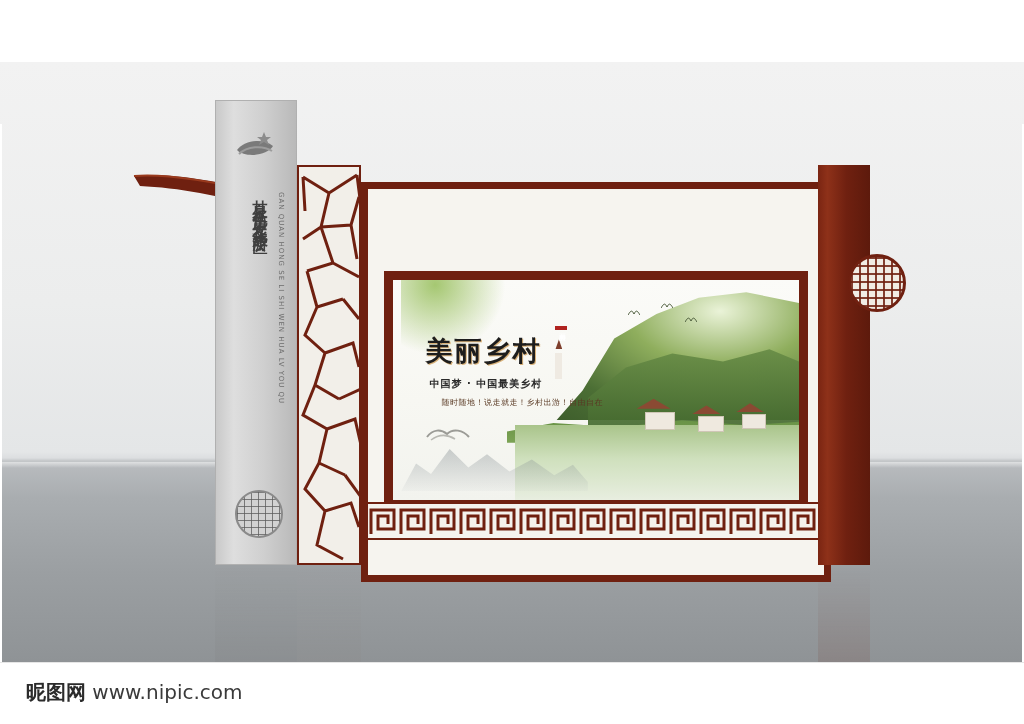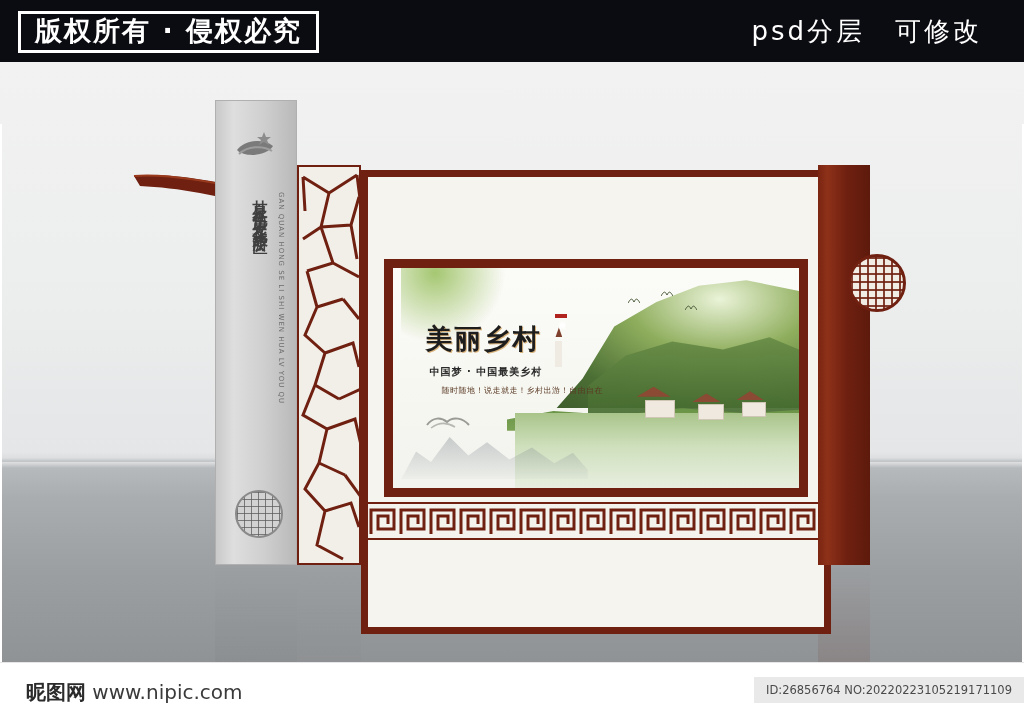--- a/index.html
+++ b/index.html
@@ -96,21 +96,21 @@
   .crack-panel{
     position:absolute;left:297px;top:103px;width:64px;height:400px;
     background:#f2efe9;
     border:2px solid #6f2010;
     box-sizing:border-box;
     overflow:hidden;
   }
 
   
   .frame-outer{
-    position:absolute;left:361px;top:108px;width:470px;height:464px;
+    position:absolute;left:361px;top:120px;width:470px;height:400px;
     border:7px solid #6f2010;
     box-sizing:border-box;
     background:#f6f4ef;
   }
   .frame-inner{
     position:absolute;left:16px;top:82px;width:424px;height:238px;
     border:9px solid #6f2010;
     box-sizing:border-box;
     background:#fff;
     overflow:hidden;
@@ -238,26 +238,20 @@
   }
   
   .gutter-l{position:absolute;left:0;top:62px;width:2px;height:600px;background:#fff;}
   .gutter-r{position:absolute;right:0;top:62px;width:2px;height:600px;background:#fff;}
 </style>
 </head>
 <body>
 
 <div class="page">
 
-  <div class="topbar">
-    <div class="topbar-left">版权所有 · 侵权必究</div>
-    <div class="topbar-right">
-      <span>psd分层</span><span class="sp"></span><span>可修改</span>
-    </div>
-  </div>
 
   <div class="scene">
     <div class="ground"></div>
     <div class="ground-sheen"></div>
 
     <div class="refl refl-left"></div>
     <div class="refl refl-crack"></div>
     <div class="refl refl-right"></div>
     <div class="refl-circle"></div>
 
@@ -360,16 +354,15 @@
 
     <div class="gutter-l"></div>
     <div class="gutter-r"></div>
   </div>
 
   <div class="bottombar">
     <div class="brandline">
       <span class="cn">昵图网</span>
       <span class="url">www.nipic.com</span>
     </div>
-    <div class="idbox">ID:26856764 NO:20220223105219171109</div>
   </div>
 
 </div>
 
 </body></html>

